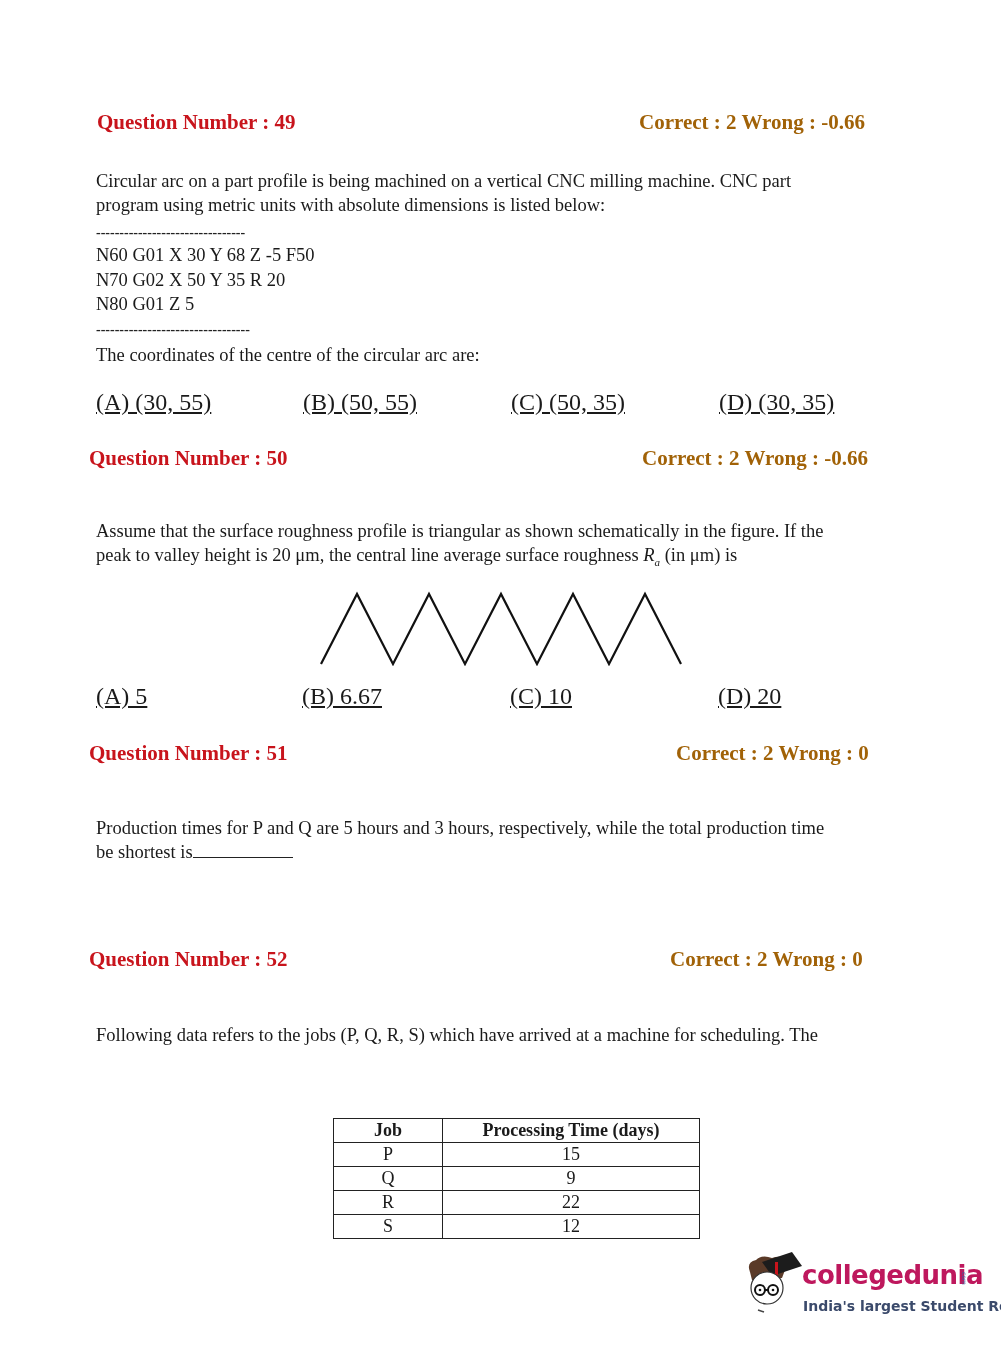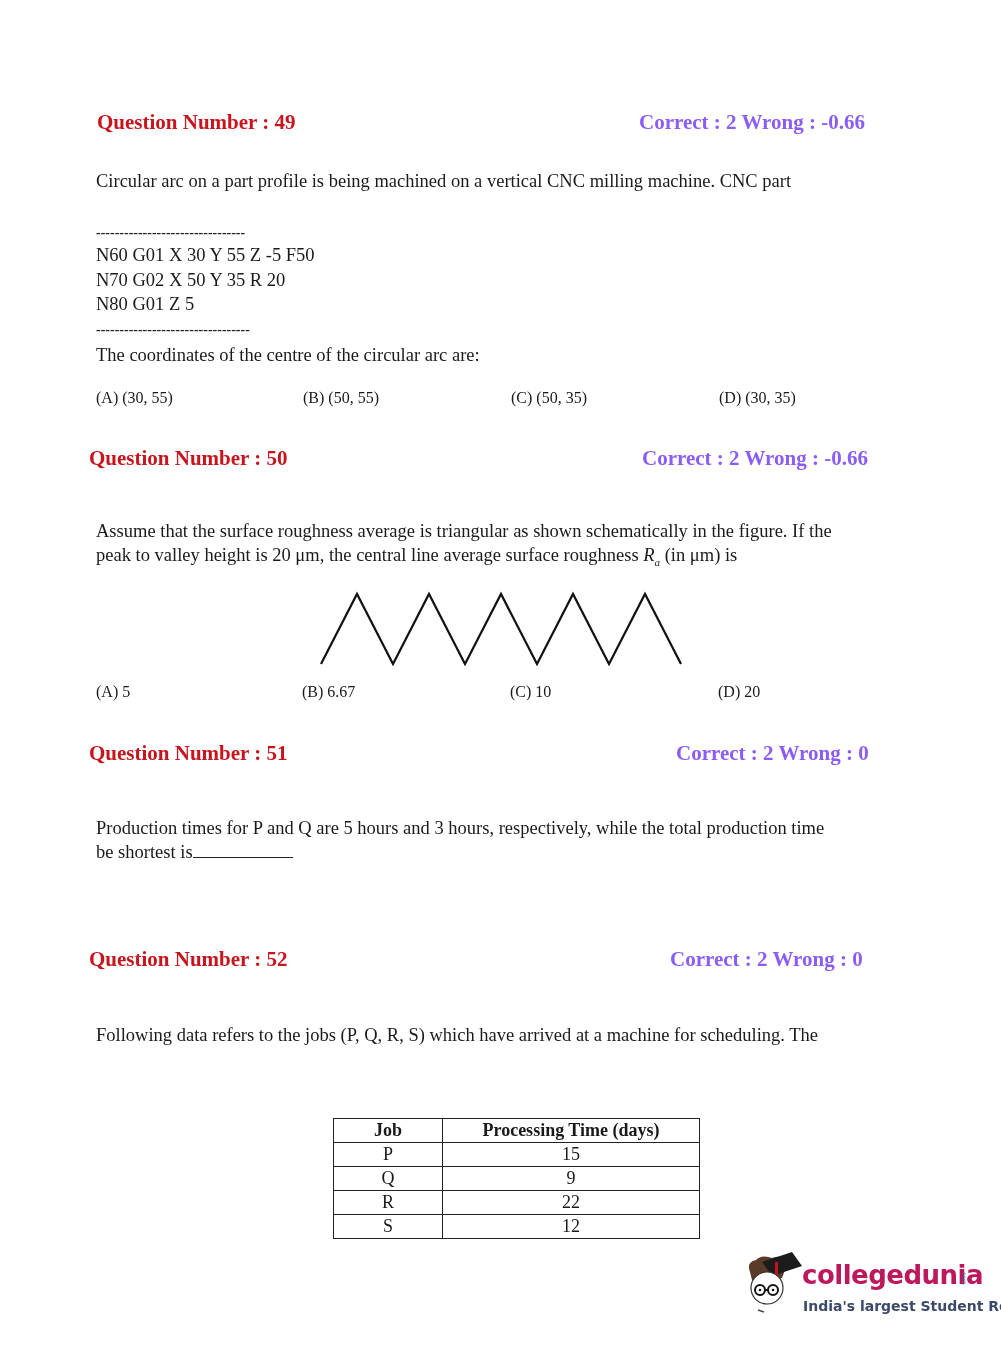--- a/index.html
+++ b/index.html
@@ -1,58 +1,59 @@
 <!DOCTYPE html>
 <html><head>
   <meta charset="utf-8">
   <style>
     html, body { margin: 0; padding: 0; background: #ffffff; }
     body { width: 1001px; height: 1356px; position: relative; overflow: hidden;
            font-family: "Liberation Serif", "DejaVu Serif", serif; color: #1a1a1a; }
     .abs { position: absolute; }
     .qhead { font-weight: bold; color: #c8141c; font-size: 21px; white-space: nowrap; }
-    .marks { font-weight: bold; color: #8b5cf6; font-size: 21px; white-space: nowrap; }
+    .marks { font-weight: bold; color: #a16207; font-size: 21px; white-space: nowrap; }
     .body-text { font-size: 18.5px; line-height: 24px; }
     .dash { font-size: 14px; letter-spacing: 0px; line-height: 14px; color:#222; font-weight: bold; }
     .code { font-size: 18.5px; line-height: 24.5px; }
-    .opt { font-size: 16px; white-space: nowrap; }
+    .opt { font-size: 24px; white-space: nowrap; text-decoration: underline; }
     .blank { display: inline-block; border-bottom: 1.5px solid #222; width: 112px; height: 16px; vertical-align: baseline; }
     table.jobs { border-collapse: collapse; font-size: 18px; }
     table.jobs th, table.jobs td { border: 1.5px solid #222; text-align: center; padding: 0; height: 23px; line-height: 23px; }
     table.jobs th { font-weight: bold; }
     .logo-text { font-family: "DejaVu Sans", sans-serif; color: #be185d; font-size: 26px; font-weight: bold; letter-spacing: -0.5px; }
     .logo-tag { font-family: "DejaVu Sans", sans-serif; color: #3b4a6b; font-size: 14px; font-weight: bold; }
     .com { font-family: "DejaVu Sans", sans-serif; color:#2d6aa5; font-size: 6px; writing-mode: vertical-rl; }
   </style>
 </head>
 <body>
 
 <div class="abs qhead" style="left:97px; top:110px;text-align:right;">Question Number : 49</div>
 <div class="abs marks" style="left:639px; top:110px;">Correct : 2  Wrong : -0.66</div>
 
 <div class="abs body-text" style="left:96px; top:169px; width:820px;">
   <div>Circular arc on a part profile is being machined on a vertical CNC milling machine. CNC part</div>
+  <div>program using metric units with absolute dimensions is listed below:</div>
 </div>
 <div class="abs dash" style="left:96px; top:226px;">--------------------------------</div>
 <div class="abs code" style="left:96px; top:243px;">
-  <div>N60 G01 X 30 Y 55 Z -5 F50</div>
+  <div>N60 G01 X 30 Y 68 Z -5 F50</div>
   <div>N70 G02 X 50 Y 35  R 20</div>
   <div>N80 G01 Z 5</div>
 </div>
 <div class="abs dash" style="left:96px; top:323px;">---------------------------------</div>
 <div class="abs body-text" style="left:96px; top:343px;">The coordinates of the centre of the circular arc are:</div>
 <div class="abs opt" style="left:96px; top:389px;">(A)  (30, 55)</div>
 <div class="abs opt" style="left:303px; top:389px;">(B)  (50, 55)</div>
 <div class="abs opt" style="left:511px; top:389px;">(C)  (50, 35)</div>
 <div class="abs opt" style="left:719px; top:389px;">(D)  (30, 35)</div>
 
 <div class="abs qhead" style="left:89px; top:446px;">Question Number : 50</div>
 <div class="abs marks" style="left:642px; top:446px;">Correct : 2  Wrong : -0.66</div>
 <div class="abs body-text" style="left:96px; top:519px; width:830px;">
-  <div>Assume that the surface roughness average is triangular as shown schematically in the figure. If the</div>
+  <div>Assume that the surface roughness profile is triangular as shown schematically in the figure. If the</div>
   <div><span>peak to valley height is 20 μm, the central line average surface roughness </span><i><span>R</span><sub style="font-size:11px">a</sub></i><span> (in μm) is</span></div>
 </div>
 <svg class="abs" style="left:318px; top:590px;" width="366" height="76">
   <polyline points="3,74 39,4 75,74 111,4 147,74 183,4 219,74 255,4 291,74 327,4 363,74" fill="none" stroke="#111" stroke-width="2.2" stroke-linejoin="miter"></polyline>
 </svg>
 <div class="abs opt" style="left:96px; top:683px;">(A) 5</div>
 <div class="abs opt" style="left:302px; top:683px;">(B) 6.67</div>
 <div class="abs opt" style="left:510px; top:683px;">(C)  10</div>
 <div class="abs opt" style="left:718px; top:683px;">(D)  20</div>
 

